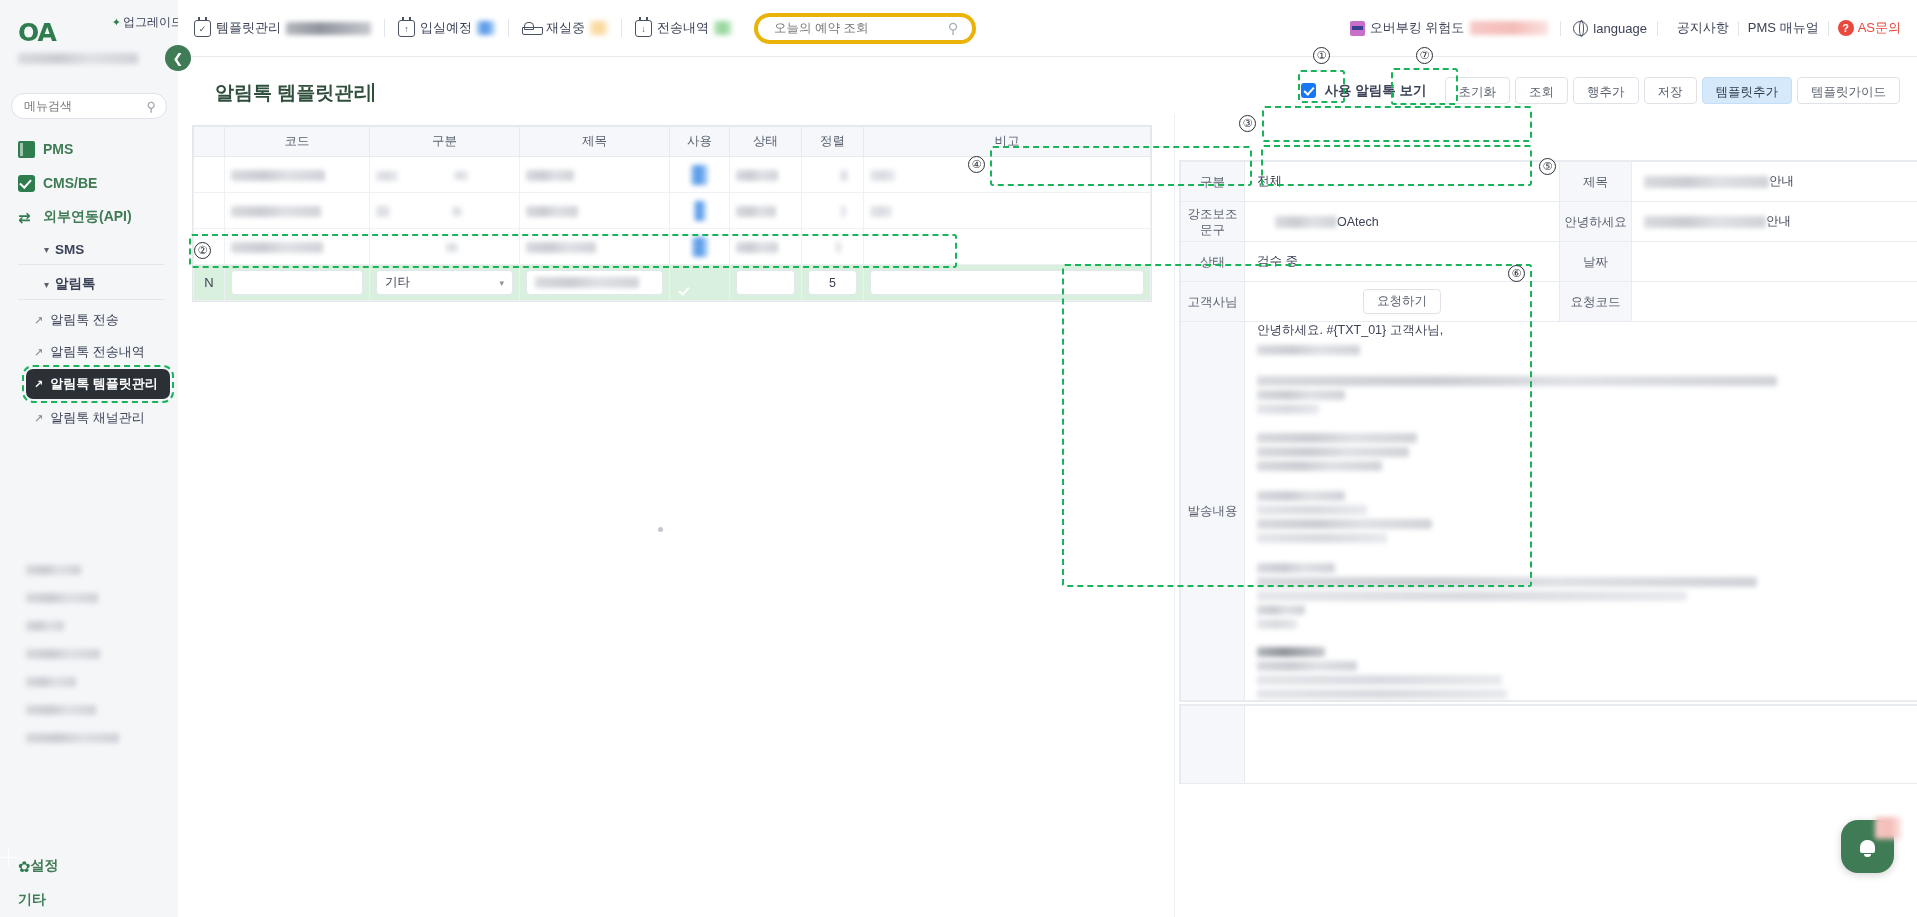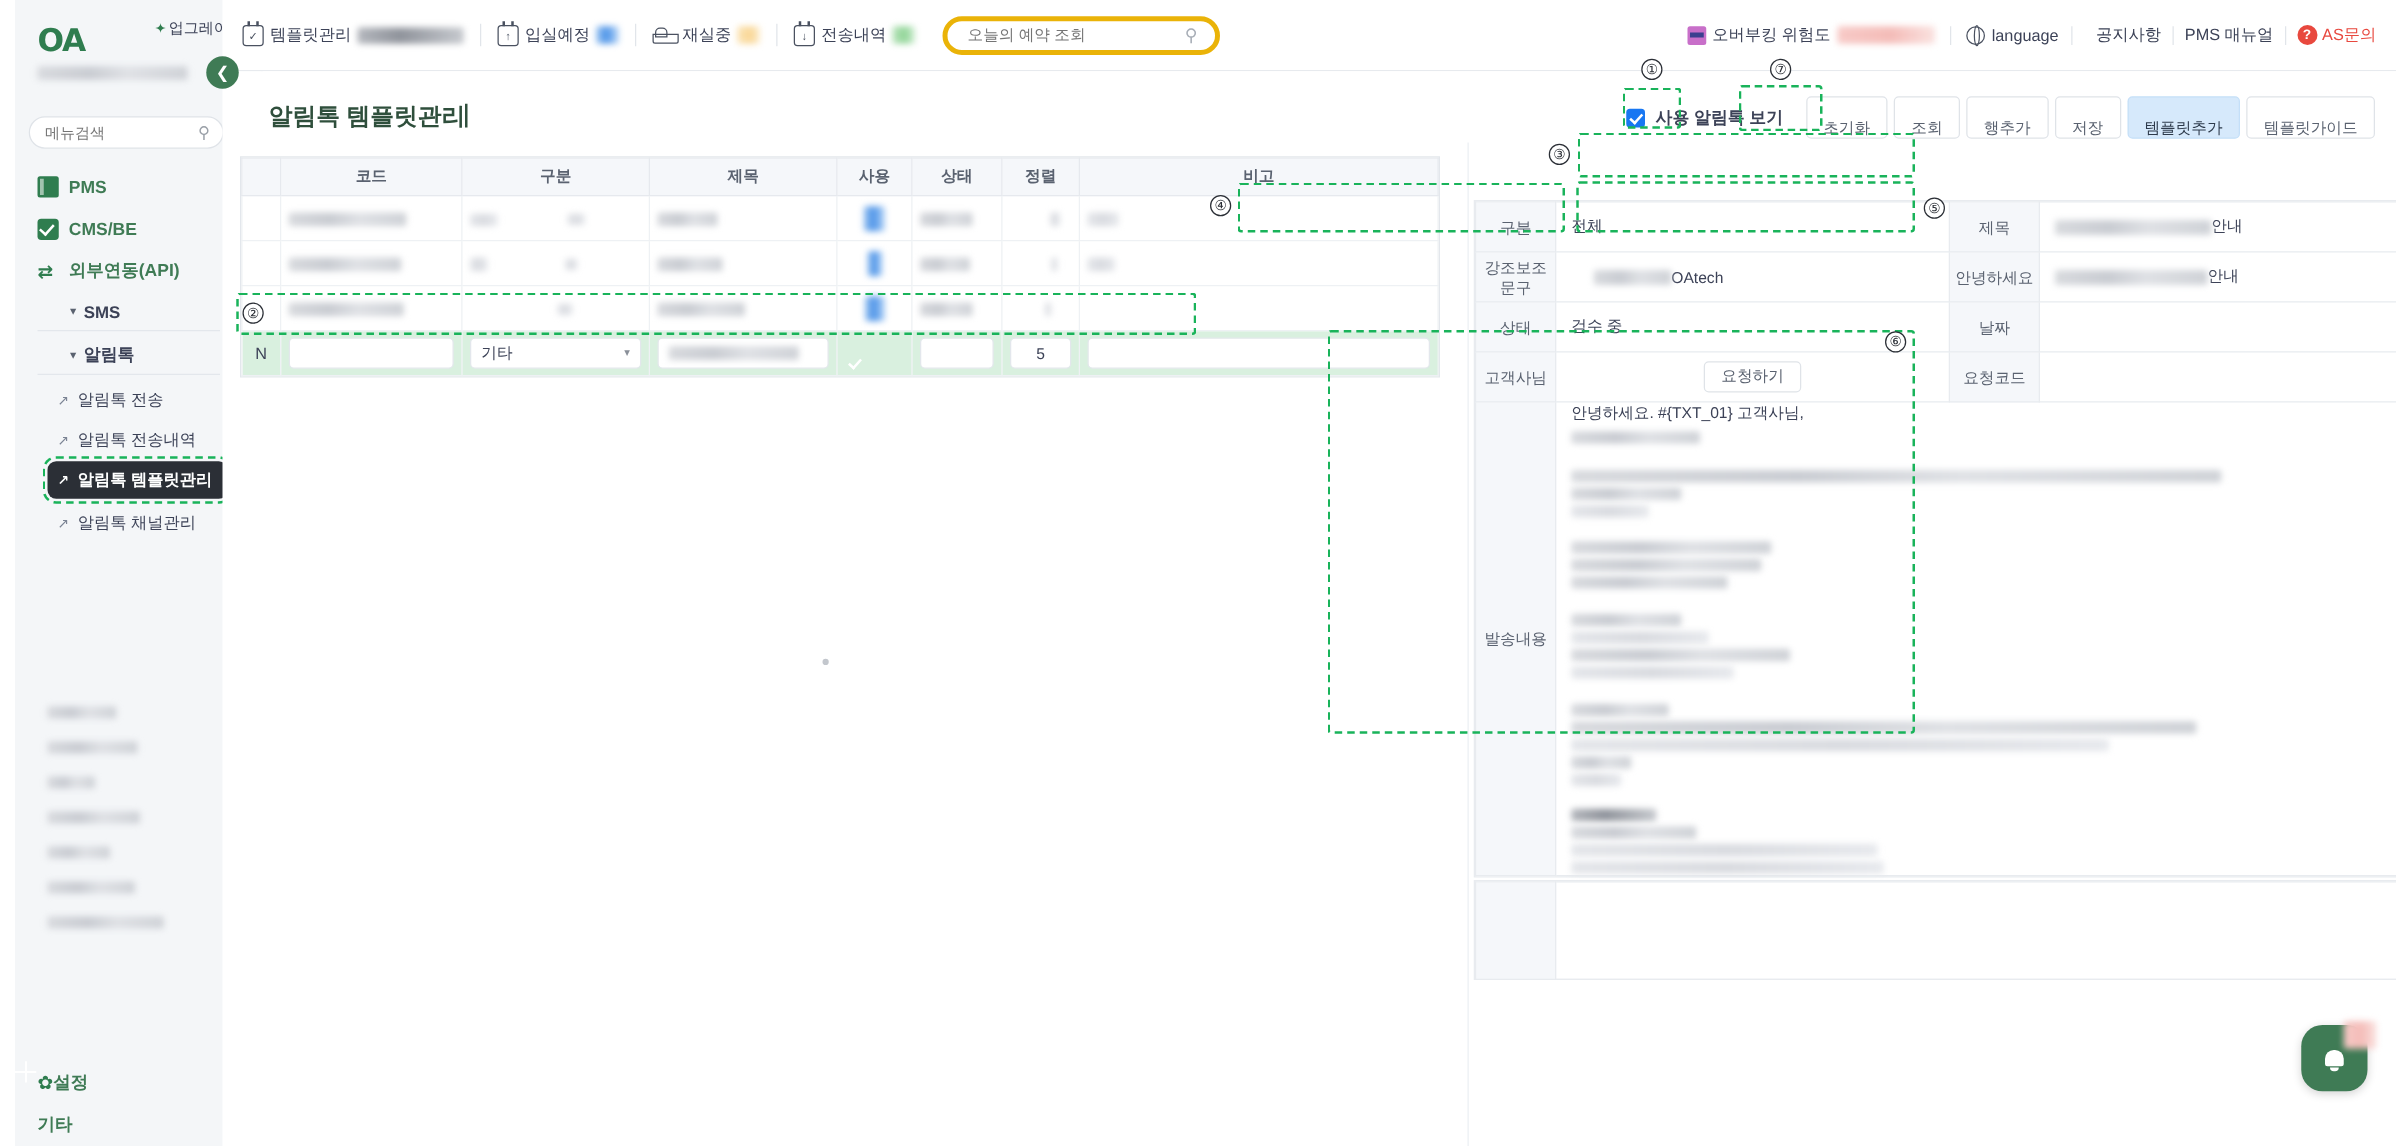--- a/index.html
+++ b/index.html
@@ -13,21 +13,21 @@
   .blur { display:inline-block; background:linear-gradient(90deg,#d8dade 0%,#c9ccd2 35%,#dfe1e5 60%,#cfd2d7 100%);
           border-radius:2px; filter:blur(2.6px); vertical-align:middle; }
   .blur.lt { background:linear-gradient(90deg,#e4e6ea 0%,#d9dbe0 50%,#e7e9ed 100%); }
   .blur.pink { background:linear-gradient(90deg,#f7c9c6 0%,#f4bcb8 55%,#fae2e0 100%); }
   .blur.blue { background:linear-gradient(90deg,#9cc4f0 0%,#4a92e8 45%,#bcd8f7 100%); }
   .blur.yel  { background:linear-gradient(90deg,#fbe3b4 0%,#f9d694 60%,#fdf0d6 100%); }
   .blur.grn  { background:linear-gradient(90deg,#b9e3bc 0%,#8ed495 55%,#d6f0d8 100%); }
   .blur.dark { background:linear-gradient(90deg,#b4b7bd 0%,#8f939b 40%,#c6c9ce 100%); }
 
   
-  #sidebar { position:absolute; left:12px; top:0; width:198px; height:917px;
+  #sidebar { position:absolute; left:0; top:0; width:198px; height:917px;
              background:#f4f6f8; border-right:1px solid #e3e7ec; }
   .sb-logo { position:absolute; left:18px; top:18px; }
   .sb-logo .oa { font-size:25px; font-weight:bold; color:#2f7d4f; letter-spacing:-1px; font-family:"DejaVu Sans",sans-serif;}
   .upgrade { position:absolute; right:14px; top:14px; font-size:12px; color:#3c4257; white-space:nowrap; }
   .upgrade .spark { color:#2f7d4f; font-size:11px; margin-right:2px; }
   .searchbox { position:absolute; left:11px; top:93px; width:156px; height:26px;
                border:1px solid #dfe3e8; border-radius:14px; background:#fff;
                display:flex; align-items:center; padding:0 10px; }
   .searchbox input { border:0; outline:0; font-size:12px; width:120px; color:#000000;
                      font-family:inherit; background:transparent; }
@@ -104,33 +104,33 @@
   
   #page { position:absolute; left:178px; top:57px; right:0; bottom:0; background:#fff; }
   #pagetitle { position:absolute; left:37px; top:23px; font-size:19px; font-weight:bold; color:#2f4f3c; }
   .caret { display:inline-block; width:1.5px; height:19px; background:#2f4f3c; vertical-align:-3px; }
 
   
   #toolbar { position:absolute; right:17px; top:20px; display:flex; align-items:center; }
   .chk { width:15px;height:15px;border-radius:3px;background:#1877f2;margin-right:8px;position:relative;cursor:pointer;}
   .chk:after{content:"";position:absolute;left:5px;top:2px;width:4px;height:8px;border:2px solid #fff;border-top:0;border-left:0;transform:rotate(42deg);}
   #toolbar .lab { font-size:13.5px; font-weight:bold; color:#3c4257; margin-right:13px; white-space:nowrap;}
-  .btn { height:27px; padding:16px 13px; border:1px solid #dfe3e8; background:#fff; border-radius:4px;
+  .btn { height:27px; padding:6px 13px; border:1px solid #dfe3e8; background:#fff; border-radius:4px;
          font-size:12.5px; color:#5a6270; font-family:inherit; cursor:pointer; margin-left:5px; white-space:nowrap;}
   .btn.primary { background:#d6e9fb; border-color:#c4dff8; color:#2d3a4b; }
   .anno { position:absolute; width:17px; height:17px; border:1.3px solid #2b2f36; border-radius:50%;
           font-size:11px; display:flex; align-items:center; justify-content:center; color:#2b2f36;
           background:#fff; z-index:30; }
   .dbox { position:absolute; border:2.5px dashed #19b35a; border-radius:3px; pointer-events:none; z-index:25; }
 
   
   #ltable { position:absolute; left:14px; top:68px; width:960px; border:1px solid #e3e7ec; background:#fff; }
   #ltable table { border-collapse:collapse; width:100%; table-layout:fixed; }
   #ltable th { background:#f5f7fa; border:1px solid #e6e9ee; height:30px; font-size:12.5px;
-               font-weight:bold; color:#5a6270; }
+               font-weight:normal; color:#5a6270; }
   #ltable td { border:1px solid #eef1f4; height:36px; padding:0 6px; }
   .editrow td { background:#d9f0df; border-color:#c4e6cd; height:40px; }
   .editrow .cellN { text-align:center; font-size:13px; color:#3c4257; }
   .ei { width:100%; height:25px; border:1px solid #e3e7ec; border-radius:4px; background:#fff;
         font-size:12.5px; padding:0 8px; font-family:inherit; color:#3c4257; outline:0;}
   .ei.center { text-align:center; }
   .sel { width:100%; height:25px; border:1px solid #e3e7ec; border-radius:4px; background:#fff;
          font-size:12.5px; padding:0 8px; display:flex; align-items:center; color:#3c4257; cursor:pointer;}
   .sel .cv { margin-left:auto; font-size:9px; color:#8a9099; }
   .chk2 { width:15px;height:15px;border-radius:2px;background:#1877f2;position:relative;margin:0 auto;cursor:pointer;}

